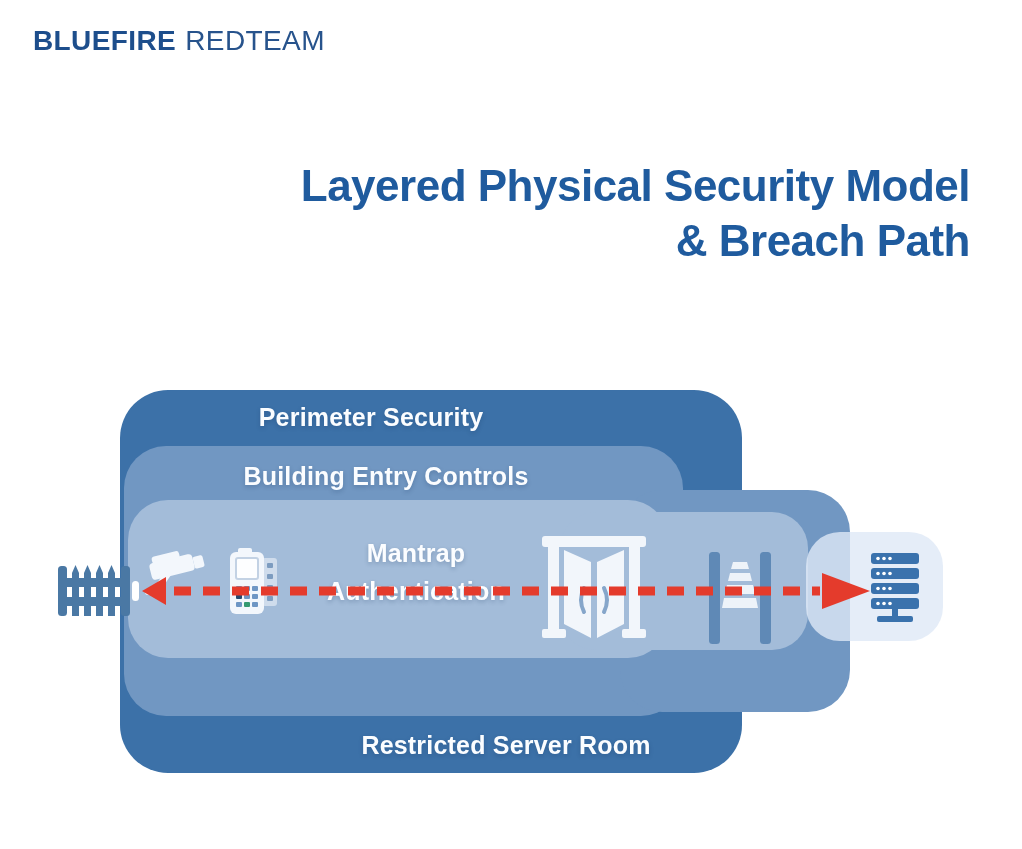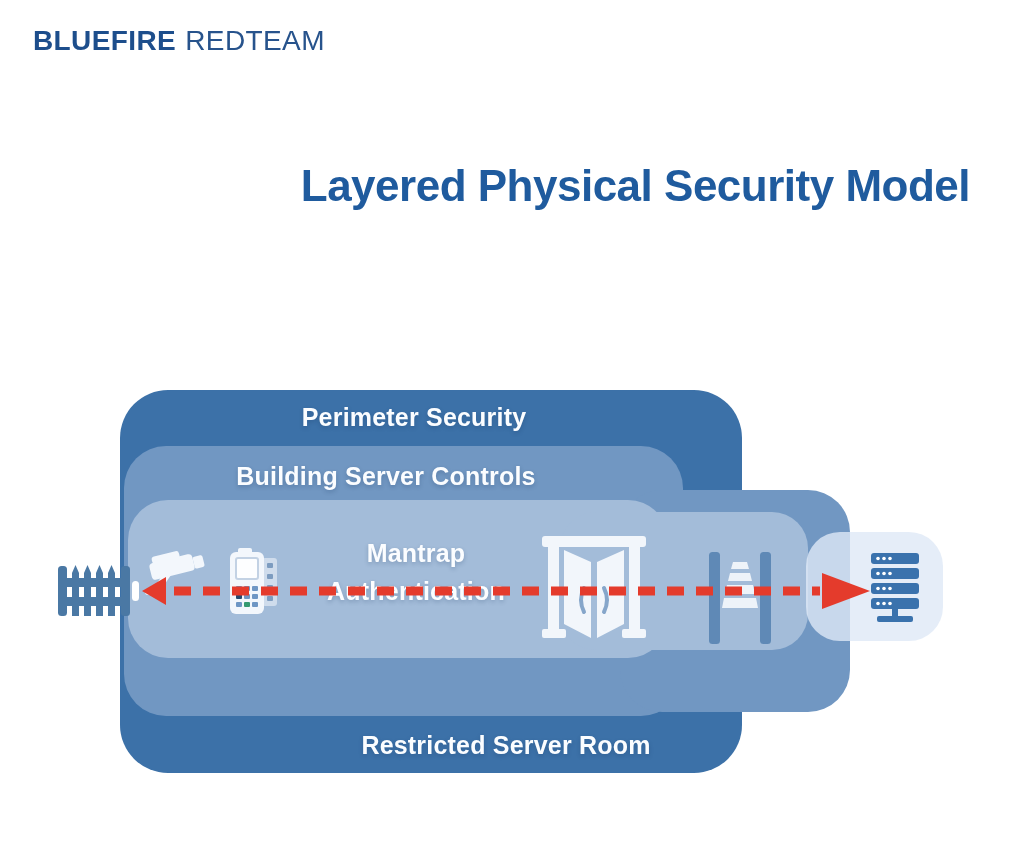--- a/index.html
+++ b/index.html
@@ -23,21 +23,21 @@
   .l2b{left:620px;top:490px;width:230px;height:222px;border-radius:42px;background:var(--layer2,#7197c2);}
   .l3a{left:128px;top:500px;width:540px;height:158px;border-radius:40px;background:var(--layer3,#a3bcd9);}
   .l3b{left:560px;top:512px;width:248px;height:138px;border-radius:36px;background:var(--layer3,#a3bcd9);}
   .server-zone{left:806px;top:532px;width:137px;height:109px;border-radius:34px;background:rgba(222,233,246,.8);}
   
   .layer-label{
     position:absolute;transform:translateX(-50%);color:#fbfdff;font-weight:700;
     font-size:25px;line-height:29px;text-align:center;white-space:pre-line;
     text-shadow:0 2px 4px rgba(25,50,90,.25);letter-spacing:.2px;
   }
-  .lab-perimeter{left:371px;top:403px;margin-left:43px;}
+  .lab-perimeter{left:371px;top:403px;}
   .lab-building{left:386px;top:462px;}
   .lab-mantrap{left:397px;top:534px;line-height:38px;margin-left:19px;}
   .lab-interior{left:470px;top:677px;}
   .lab-restricted{left:506px;top:731px;text-align:center;}
   
   .icon{position:absolute;}
   .ic-fence{left:58px;top:560px;}
   .ic-camera{left:142px;top:546px;}
   .ic-reader{left:226px;top:548px;}
   .ic-doors{left:538px;top:532px;}
@@ -49,31 +49,32 @@
 <body>
 
 <div class="canvas">
 
   <div class="logo">
     <span class="p1">BLUEFIRE</span><span class="p2">REDTEAM</span>
   </div>
 
   <div class="title">
     <div>Layered Physical Security Model</div>
+    <div>&amp; Breach Path</div>
   </div>
 
   <div class="layer l1"></div>
   <div class="layer l2a"></div>
   <div class="layer l2b"></div>
   <div class="layer l3a"></div>
   <div class="layer l3b"></div>
   <div class="layer server-zone"></div>
 
   <div class="layer-label lab-perimeter">Perimeter Security</div>
-  <div class="layer-label lab-building">Building Server Controls</div>
+  <div class="layer-label lab-building">Building Entry Controls</div>
   <div class="layer-label lab-mantrap">Mantrap
 Authentication</div>
   <div class="layer-label lab-restricted">Restricted Server Room</div>
 
   <svg class="icon ic-fence" width="72" height="56" viewBox="0 0 72 56">
     <g fill="#4a78a4">
       <rect x="0" y="18" width="72" height="9" rx="2"></rect>
       <rect x="0" y="37" width="72" height="9" rx="2"></rect>
       <rect x="0" y="6" width="9" height="50" rx="3.5"></rect>
       <rect x="63" y="6" width="9" height="50" rx="3.5"></rect>

